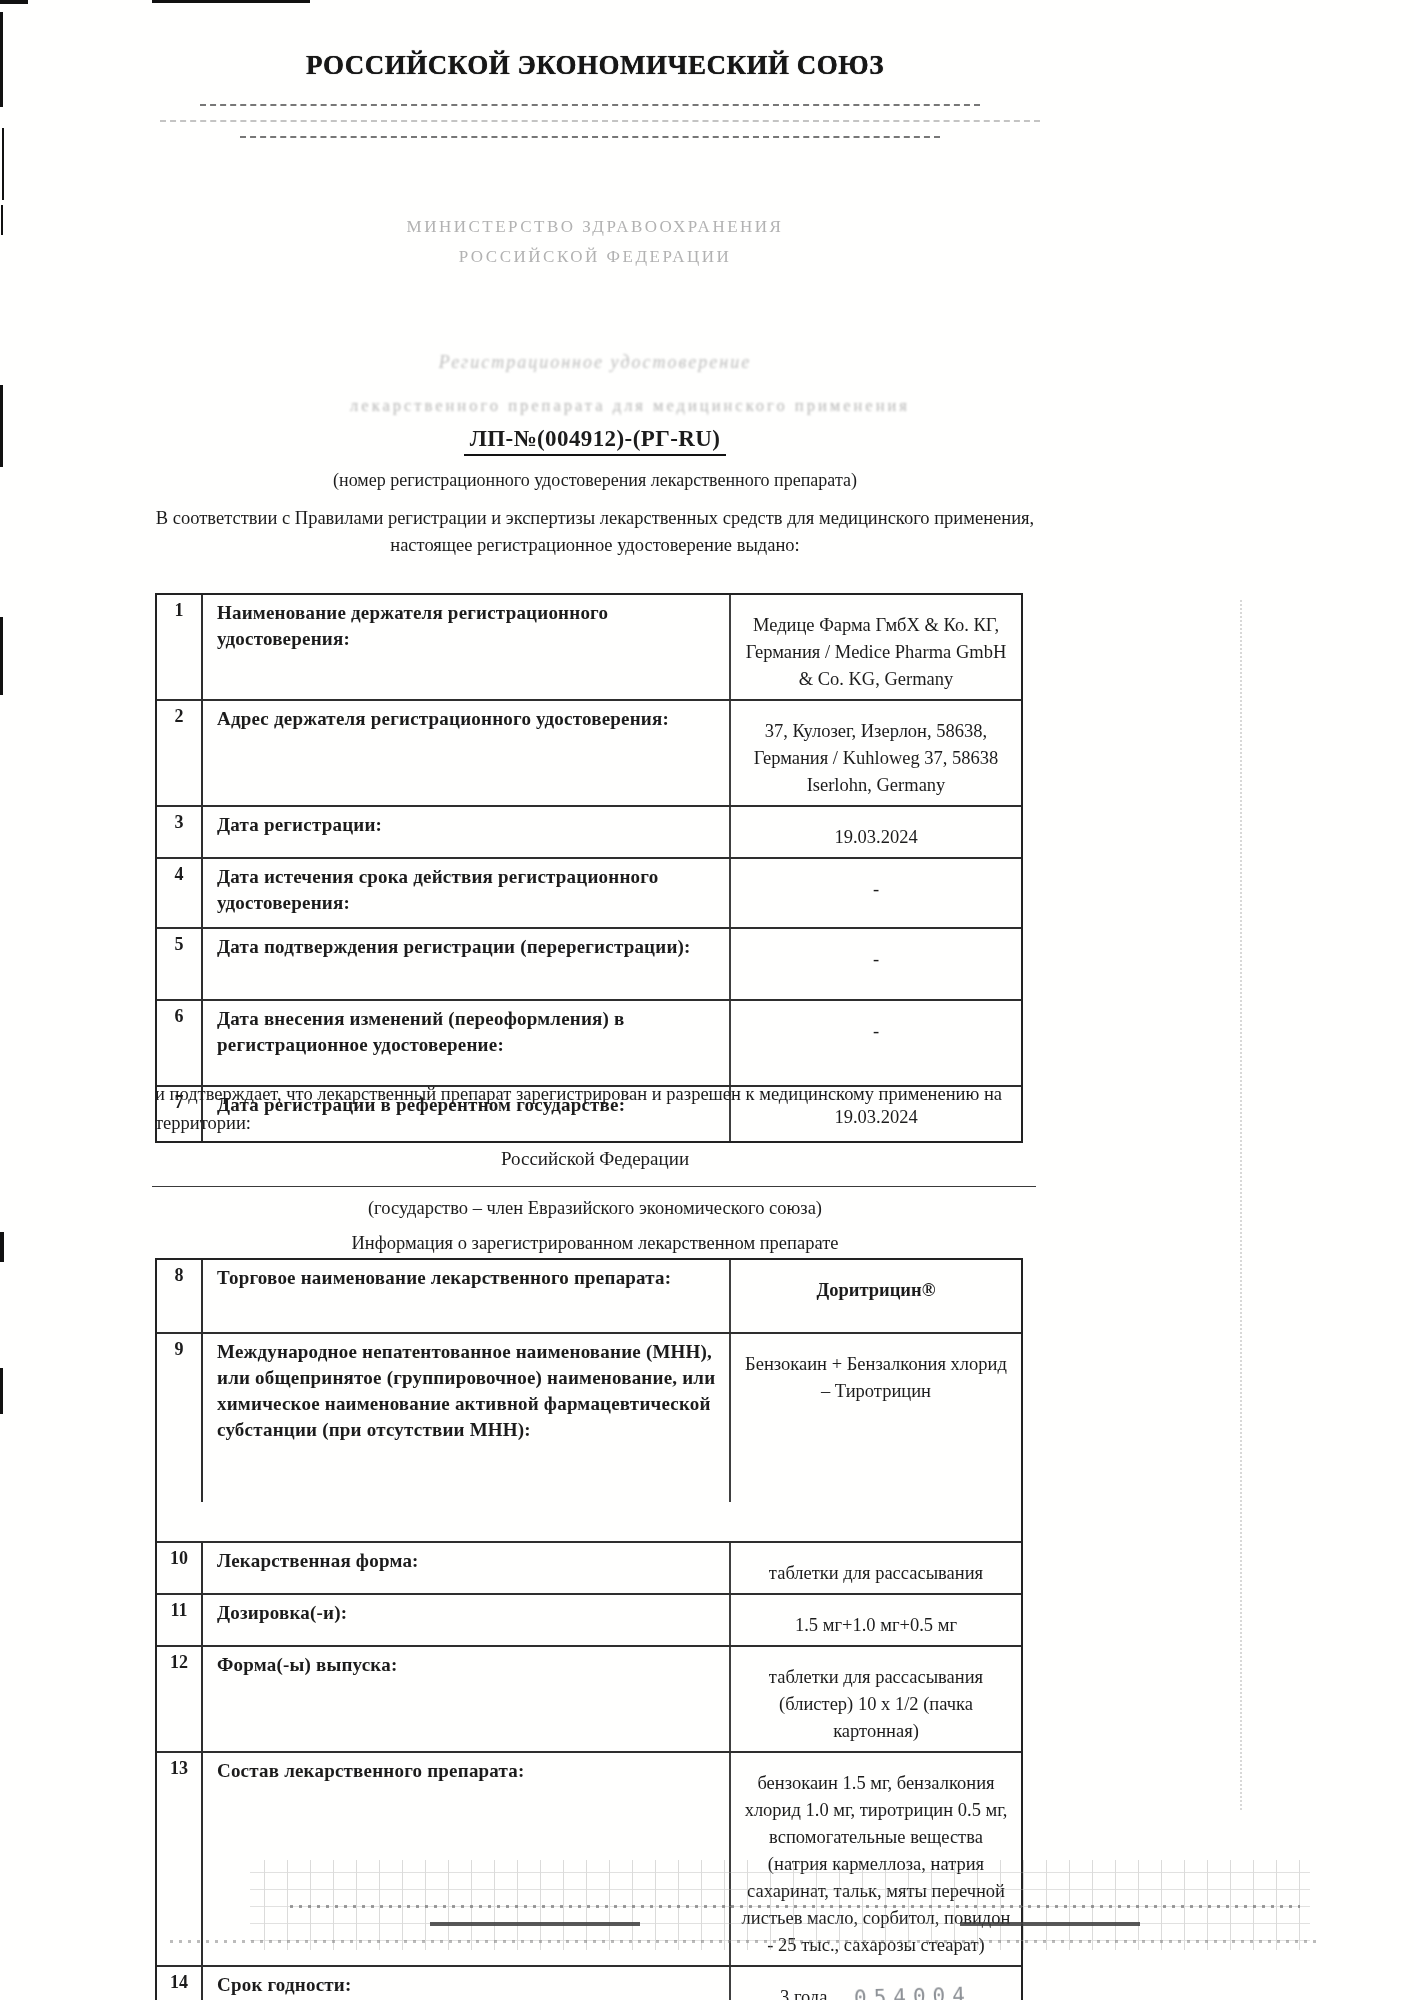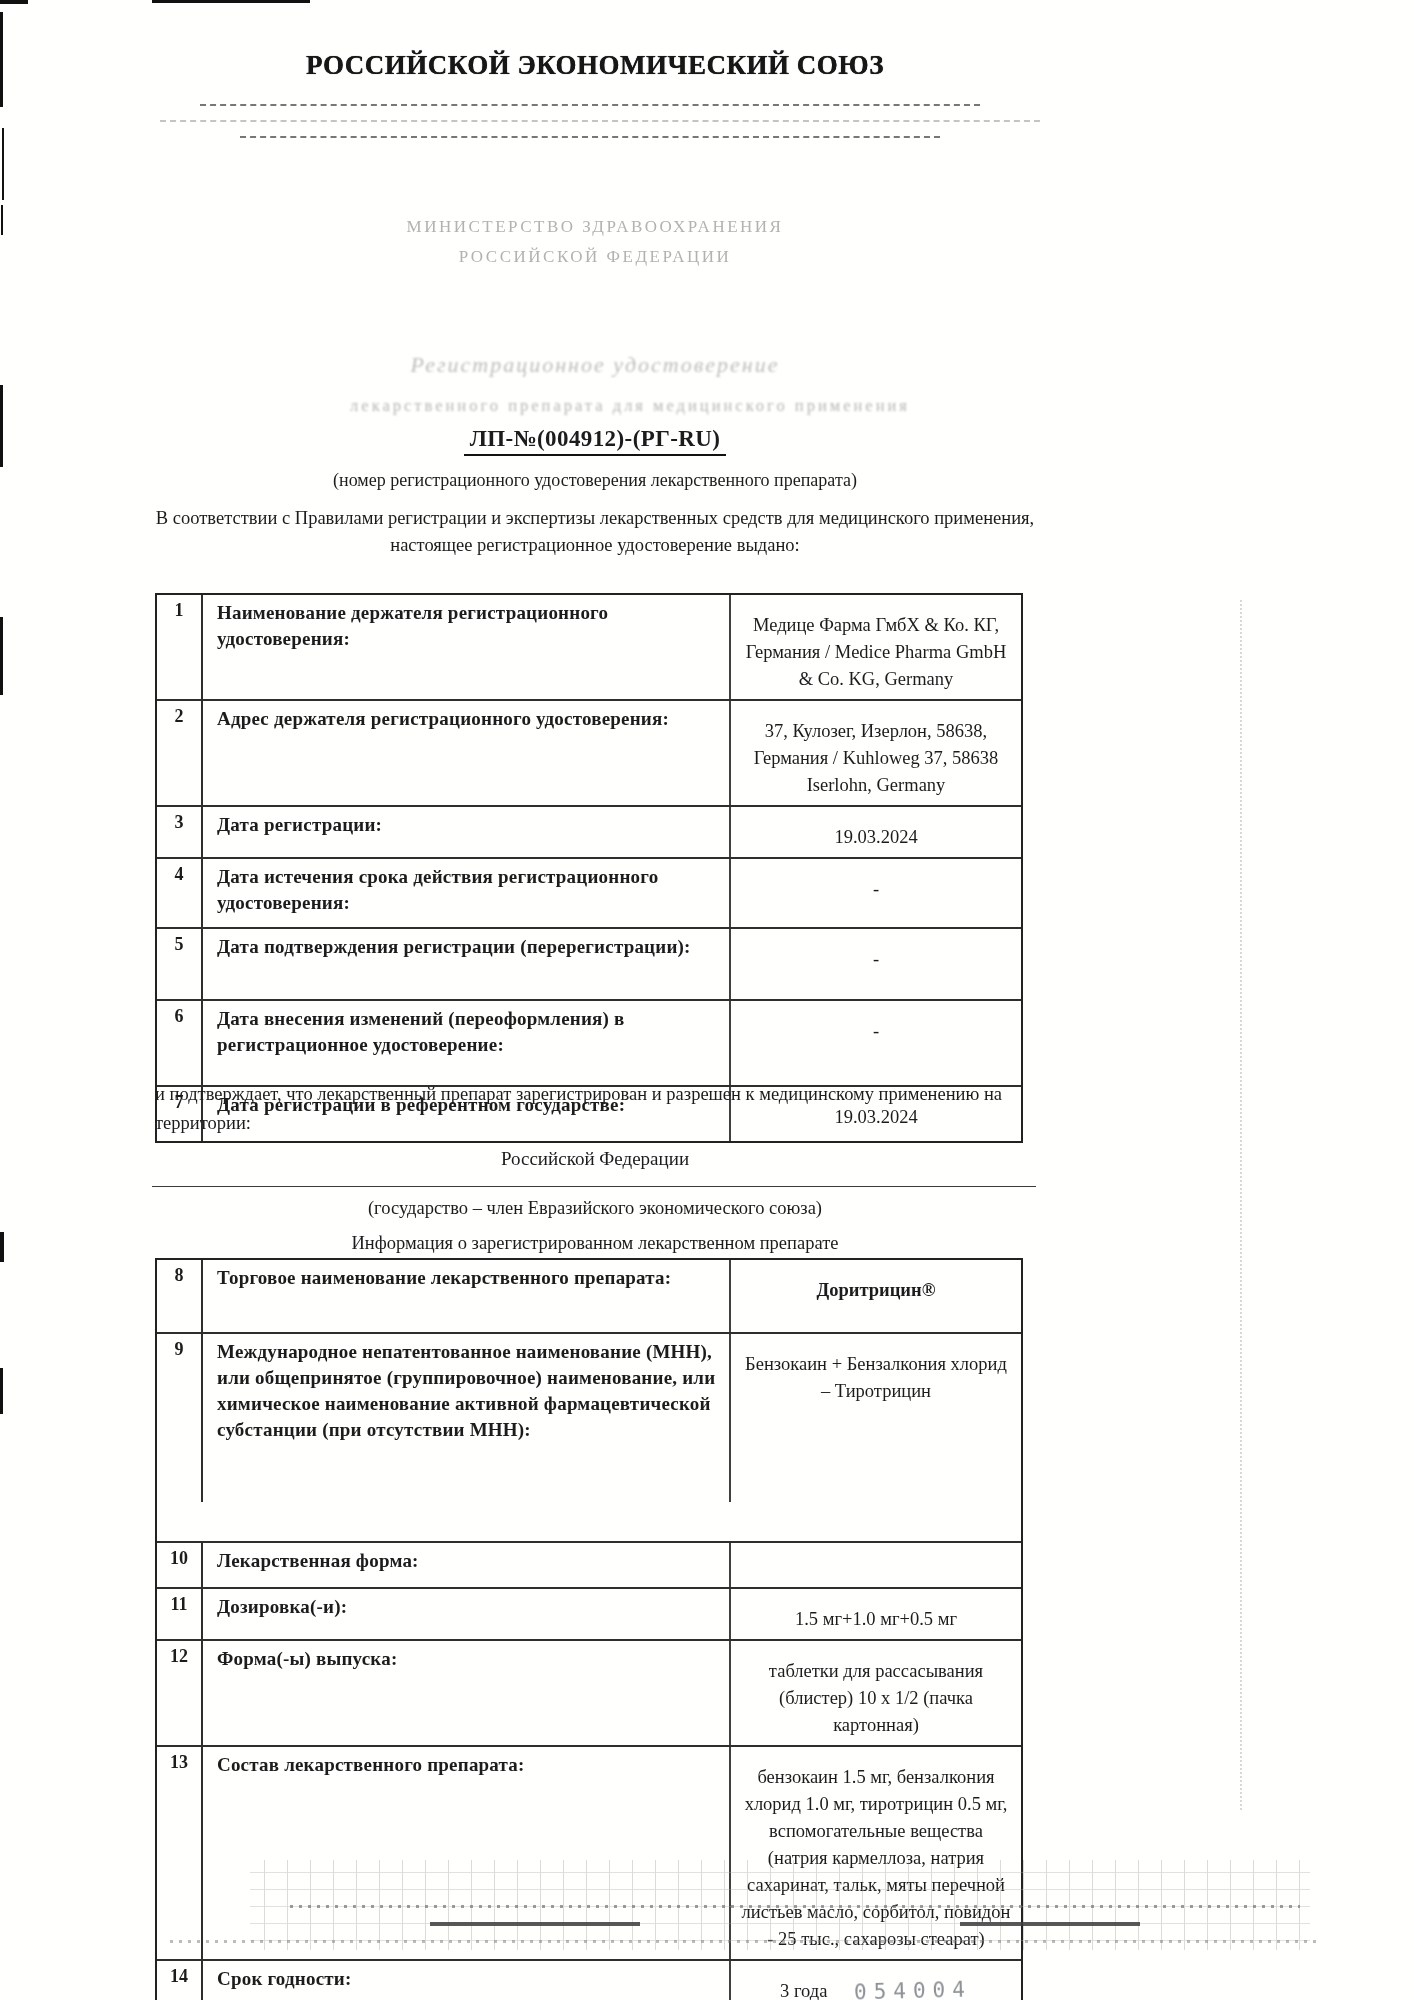--- a/index.html
+++ b/index.html
@@ -20,21 +20,21 @@
     font-size:27px;font-weight:700;letter-spacing:.5px;
     text-shadow:0 0 .7px #000;filter:contrast(1.05);}
   .noise-line{position:absolute;height:0;border-top:2px dashed #4a4a4a;opacity:.75;}
   .noise-line.light{border-top:2px dashed #8a8a8a;opacity:.5;}
 
   
   .ghost{color:#b2b2b2;filter:blur(.7px);}
   .ministry{position:absolute;top:212px;left:0;width:100%;text-align:center;
     font-size:17px;letter-spacing:2.5px;line-height:1.75;}
   .ghost-title{position:absolute;top:352px;left:0;width:100%;text-align:center;
-    font-size:22px;font-style:italic;letter-spacing:2px;color:#bdbdbd;filter:blur(.8px);}
+    font-size:18px;font-style:italic;letter-spacing:2px;color:#bdbdbd;filter:blur(.8px);}
   .ghost-sub{position:absolute;top:396px;left:-30px;width:1060px;text-align:center;
     font-size:16.5px;letter-spacing:3px;color:#b5b5b5;filter:blur(.8px);}
 
   .regnum-wrap{position:absolute;top:426px;left:0;width:100%;text-align:center;}
   .regnum{display:inline-block;font-size:23px;font-weight:700;
     border-bottom:2.5px solid #121212;padding:0 6px 2px;letter-spacing:.4px;}
   .regcap{position:absolute;top:470px;left:0;width:100%;text-align:center;font-size:18px;}
   .intro{position:absolute;top:505px;left:12px;width:906px;text-align:center;
     font-size:18.5px;line-height:1.45;}
 
@@ -163,20 +163,21 @@
         <div class="cvalue bold">Доритрицин®</div>
       </div>
       <div class="trow h170">
         <div class="cnum">9</div>
         <div class="clabel">Международное непатентованное наименование (МНН), или общепринятое (группировочное) наименование, или химическое наименование активной фармацевтической субстанции (при отсутствии МНН):</div>
         <div class="cvalue">Бензокаин + Бензалкония хлорид – Тиротрицин</div>
       </div>
       <div class="trow h46">
         <div class="cnum">10</div>
         <div class="clabel">Лекарственная форма:</div>
+        <div class="cvalue">таблетки для рассасывания</div>
       </div>
       <div class="trow h44">
         <div class="cnum">11</div>
         <div class="clabel">Дозировка(-и):</div>
         <div class="cvalue">1.5 мг+1.0 мг+0.5 мг</div>
       </div>
       <div class="trow h72">
         <div class="cnum">12</div>
         <div class="clabel">Форма(-ы) выпуска:</div>
         <div class="cvalue">таблетки для рассасывания (блистер) 10 x 1/2 (пачка картонная)</div>

